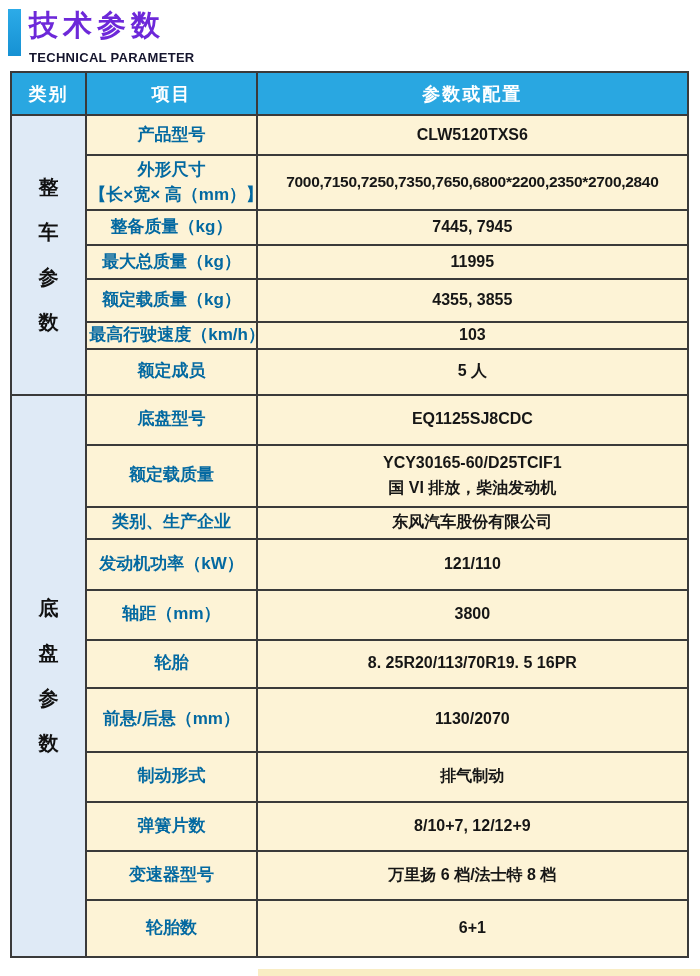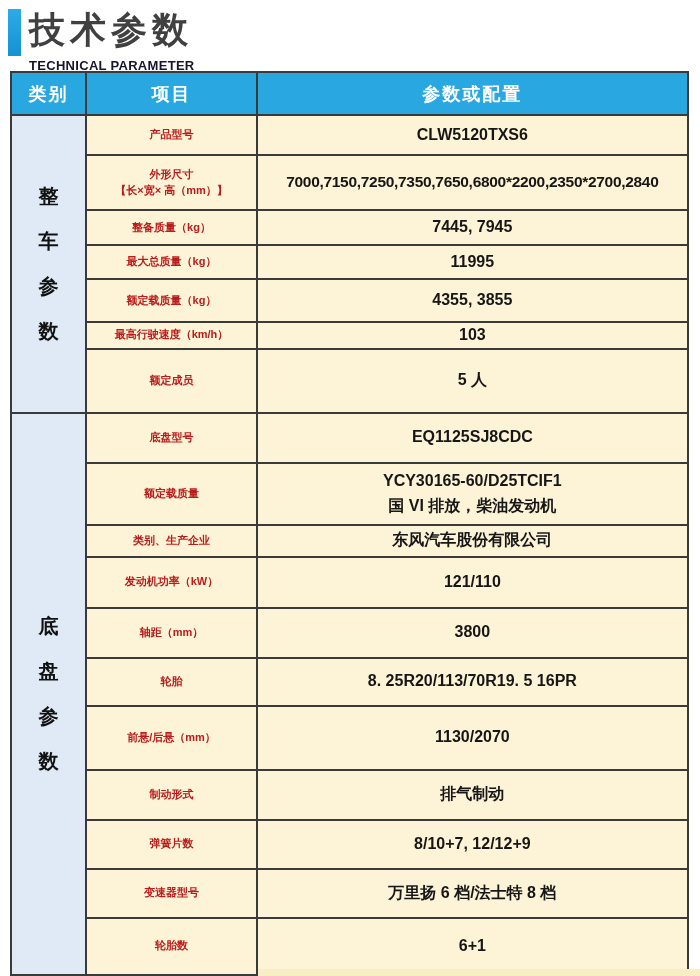--- a/index.html
+++ b/index.html
@@ -4,38 +4,38 @@
 <style>
   html,body{margin:0;padding:0;}
   body{
     width:700px;height:976px;position:relative;background:#ffffff;
     font-family:"Liberation Sans","DejaVu Sans",sans-serif;
     -webkit-font-smoothing:antialiased;
   }
   
   .page-header{position:absolute;left:8px;top:9px;display:flex;align-items:flex-start;}
   .accent-bar{width:13px;height:47px;background:linear-gradient(180deg,#2cabe8 0%,#1691d3 100%);margin-right:8px;}
-  .title-cn{margin:0;font-size:36px;font-weight:bold;color:#404040;letter-spacing:5px;line-height:1.15;}
+  .title-cn{margin:0;font-size:29px;font-weight:bold;color:#6d28d9;letter-spacing:5px;line-height:1.15;}
   .title-en{font-size:13px;font-weight:bold;color:#15152d;letter-spacing:0.3px;margin-top:8px;}
   
   table.spec{
     position:absolute;left:10px;top:71px;width:679px;
     border-collapse:collapse;table-layout:fixed;
   }
   .spec th,.spec td{
     border:2px solid #3a3a3a;padding:0 2px;text-align:center;vertical-align:middle;
     overflow:visible;
   }
   .spec thead th{
     background:#29a7e1;color:#ffffff;font-size:18px;font-weight:bold;
     height:41px;letter-spacing:2px;
   }
   td.cat-cell{background:#dfeaf6;}
   td.item-cell{
-    background:#fdf3d6;color:#b91c1c;font-size:11px;font-weight:600;
+    background:#fdf3d6;color:#0369a1;font-size:17px;font-weight:600;
     white-space:pre;line-height:1.45;
   }
   td.value-cell{
     background:#fdf3d6;color:#161616;font-size:16px;font-weight:600;
     white-space:pre;line-height:1.55;
   }
   td.value-cell.wide{font-size:15.5px;letter-spacing:-0.3px;padding:0;}
   .vert-label{
     font-size:20px;font-weight:bold;color:#111111;
     white-space:pre-line;line-height:2.25;letter-spacing:0;
@@ -92,21 +92,21 @@
       <td class="value-cell">11995</td>
     </tr>
     <tr style="height:43px">
       <td class="item-cell">额定载质量（kg）</td>
       <td class="value-cell">4355, 3855</td>
     </tr>
     <tr style="height:20px">
       <td class="item-cell">最高行驶速度（km/h）</td>
       <td class="value-cell">103</td>
     </tr>
-    <tr style="height:64px">
+    <tr style="height:46px">
       <td class="item-cell">额定成员</td>
       <td class="value-cell">5 人</td>
     </tr>
 
     <tr style="height:50px">
       <td class="cat-cell" rowspan="11">
         <div class="vert-label">底
 盘
 参
 数</div>

